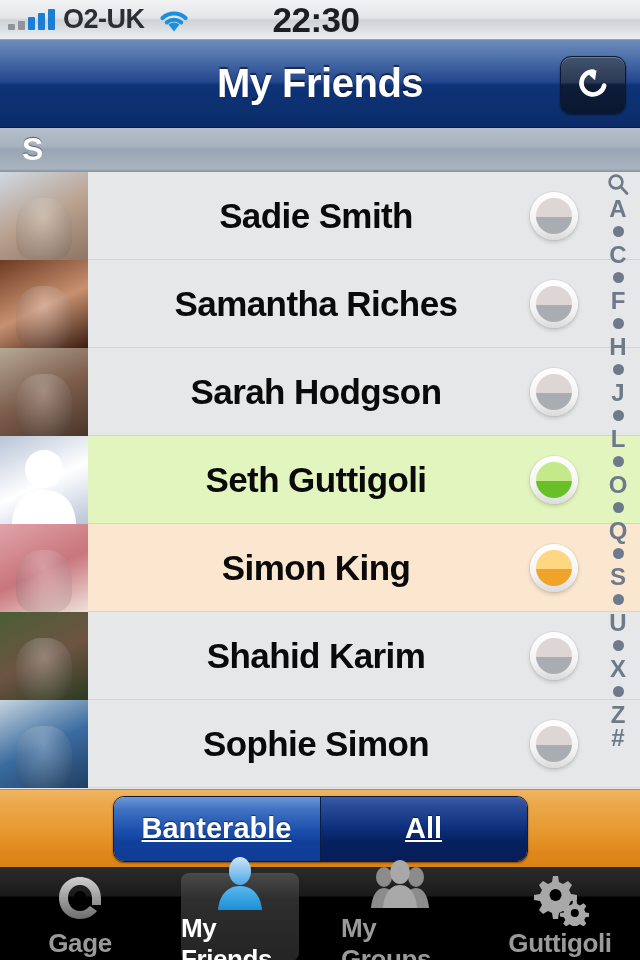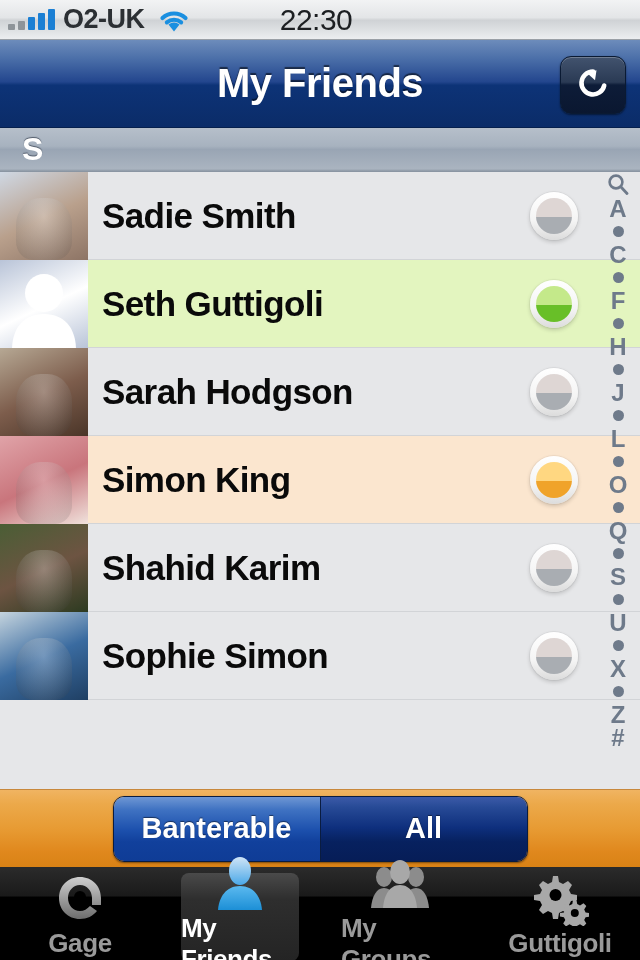--- a/index.html
+++ b/index.html
@@ -21,21 +21,21 @@
   .sb-left { display:flex; align-items:center; padding-left:8px; gap:8px; }
   .signal { display:flex; align-items:flex-end; gap:3px; height:20px; }
   .signal i { display:block; width:7px; border-radius:1px; background:#8e9499; }
   .signal i.on { background:#1a7fd4; }
   .signal i:nth-child(1){height:6px;} .signal i:nth-child(2){height:9px;}
   .signal i:nth-child(3){height:13px;} .signal i:nth-child(4){height:17px;} .signal i:nth-child(5){height:21px;}
   .carrier { font-size:27px; font-weight:bold; color:#2b2f33; letter-spacing:-0.5px; }
   .wifi { width:34px; height:26px; position:relative; margin-left:4px; }
   .sb-center {
     position:absolute; left:0; right:8px; text-align:center;
-    font-size:30px; font-weight:normal; color:#1c1f22; letter-spacing:-0.5px;
+    font-size:35px; font-weight:bold; color:#1c1f22; letter-spacing:-0.5px;
   }
   .sb-right { margin-left:auto; display:flex; align-items:center; gap:7px; padding-right:8px; }
   .batt-pct { font-size:27px; font-weight:bold; color:#2b2f33; letter-spacing:-0.5px; }
   .battery { position:relative; width:50px; height:24px; border:2px solid #6e7478; border-radius:4px; background:#fafbfb; }
   .battery .fill { position:absolute; top:2px; left:2px; bottom:2px; width:73%;
     background:linear-gradient(to bottom,#9ae04c 0%,#5cc024 45%,#4bb017 55%,#7fd437 100%); border-radius:2px; }
   .battery .cap { position:absolute; right:-6px; top:7px; width:4px; height:8px; background:#6e7478; border-radius:0 2px 2px 0; }
 
   
   .navbar {
@@ -73,21 +73,21 @@
     position:relative; height:88px; display:flex; align-items:center;
     border-bottom:1px solid #d2d4d7; background:#e6e7e9;
   }
   .row.status-green { background:#e3f5bf; }
   .row.status-amber { background:#fbe6cf; }
   .avatar { width:88px; height:88px; flex:0 0 88px; position:relative; overflow:hidden; }
   .avatar .bgfill { position:absolute; inset:0; }
   .avatar .silhouette { position:absolute; left:50%; bottom:-6px; transform:translateX(-50%); }
   .row-name {
     flex:1; padding-left:14px; font-size:35px; font-weight:bold; color:#0a0a0a;
-    letter-spacing:-0.6px; white-space:nowrap; overflow:hidden;
+    letter-spacing:-0.6px; white-space:nowrap; overflow:hidden;text-align:center;
   }
   .orb { width:48px; height:48px; margin-right:62px; position:relative; flex:0 0 48px; }
   .orb .ring {
     position:absolute; inset:0; border-radius:50%;
     background:linear-gradient(to bottom,#ffffff 0%,#f4f4f4 60%,#dcdcdc 100%);
     box-shadow:0 2px 4px rgba(0,0,0,0.18), 0 0 0 1px rgba(0,0,0,0.04);
   }
   .orb .core {
     position:absolute; inset:6px; border-radius:50%; overflow:hidden;
   }
@@ -115,21 +115,21 @@
     background:linear-gradient(to bottom,#f0b462 0%,#eca94a 18%,#e79a32 52%,#e0881d 80%,#d98215 100%);
     border-top:1px solid #c8883c; border-bottom:2px solid #2a2a2a;
     display:flex; align-items:center; justify-content:center;
   }
   .segmented {
     display:flex; width:415px; height:66px; border-radius:11px; overflow:hidden;
     border:1px solid #0a1c40; box-shadow:0 1px 2px rgba(0,0,0,0.45), 0 1px 0 rgba(255,255,255,0.3) inset;
   }
   .seg {
     flex:1; display:flex; align-items:center; justify-content:center;
-    font-size:29px; font-weight:bold; color:#fff; text-shadow:0 -1px 1px rgba(0,0,0,0.5);
+    font-size:29px; font-weight:bold; color:#fff; text-shadow:0 -1px 1px rgba(0,0,0,0.5);text-decoration:underline;
   }
   .seg.sel { background:linear-gradient(to bottom,#6e97d4 0%,#3f72c2 20%,#1c50ad 52%,#11409c 70%,#0f3c96 100%); }
   .seg.unsel { background:linear-gradient(to bottom,#3c5aa8 0%,#274a96 16%,#0e2f7d 48%,#07215f 70%,#061d57 100%);
     border-left:1px solid #0a1c40; }
 
   
   .tabbar {
     position:relative; width:640px; height:95px;
     background:linear-gradient(to bottom,#2a2a2a 0%,#1a1a1a 28%,#000000 30%,#000000 100%);
     display:flex; align-items:stretch;
@@ -194,48 +194,62 @@
         </div>
         <div class="row-name">Sadie Smith</div>
         <div class="orb">
           <div class="ring"></div>
           <div class="core">
             <div class="top" style="background:linear-gradient(to bottom,#ded6d4,#ded6d4);"></div>
             <div class="bot" style="background:linear-gradient(to bottom,#a9adb2,#a9adb2);"></div>
           </div>
         </div>
       </div>
+      <div class="row">
+        <div class="avatar">
+          <div class="bgfill" style="background: linear-gradient(155deg, rgb(109, 58, 34) 0%, rgb(200, 144, 112) 52%, rgb(58, 29, 16) 100%);"></div>
+          <span style="position:absolute;left:50%;bottom:0;transform:translateX(-50%);width:56px;height:62px;background:radial-gradient(ellipse at 50% 30%, rgba(255,255,255,0.28), rgba(0,0,0,0.12));border-radius:44% 44% 30% 30%;"></span>
+        </div>
+        <div class="row-name">Samantha Riches</div>
+        <div class="orb">
+          <div class="ring"></div>
+          <div class="core">
+            <div class="top" style="background:linear-gradient(to bottom,#ded6d4,#ded6d4);"></div>
+            <div class="bot" style="background:linear-gradient(to bottom,#a9adb2,#a9adb2);"></div>
+          </div>
+        </div>
+      </div>
+      <div class="row">
+        <div class="avatar">
+          <div class="bgfill" style="background: linear-gradient(155deg, rgb(182, 168, 148) 0%, rgb(125, 93, 76) 52%, rgb(74, 53, 40) 100%);"></div>
+          <span style="position:absolute;left:50%;bottom:0;transform:translateX(-50%);width:56px;height:62px;background:radial-gradient(ellipse at 50% 30%, rgba(255,255,255,0.28), rgba(0,0,0,0.12));border-radius:44% 44% 30% 30%;"></span>
+        </div>
+        <div class="row-name">Sarah Hodgson</div>
+        <div class="orb">
+          <div class="ring"></div>
+          <div class="core">
+            <div class="top" style="background:linear-gradient(to bottom,#ded6d4,#ded6d4);"></div>
+            <div class="bot" style="background:linear-gradient(to bottom,#a9adb2,#a9adb2);"></div>
+          </div>
+        </div>
+      </div>
       <div class="row status-green">
         <div class="avatar">
           <div class="bgfill" style="background: linear-gradient(155deg, rgb(185, 196, 216) 0%, rgb(255, 255, 255) 52%, rgb(185, 196, 216) 100%);"></div>
           <span class="silhouette"><svg width="72" height="80" viewBox="0 0 72 80">
               <circle cx="36" cy="23" r="19" fill="#ffffff"></circle>
               <path d="M36 44 C14 44 4 60 4 80 L68 80 C68 60 58 44 36 44 Z" fill="#ffffff"></path>
             </svg></span>
         </div>
         <div class="row-name">Seth Guttigoli</div>
         <div class="orb">
           <div class="ring"></div>
           <div class="core">
             <div class="top" style="background:linear-gradient(to bottom,#c4e98a,#c4e98a);"></div>
             <div class="bot" style="background:linear-gradient(to bottom,#68bf28,#68bf28);"></div>
-          </div>
-        </div>
-      </div>
-      <div class="row">
-        <div class="avatar">
-          <div class="bgfill" style="background: linear-gradient(155deg, rgb(182, 168, 148) 0%, rgb(125, 93, 76) 52%, rgb(74, 53, 40) 100%);"></div>
-          <span style="position:absolute;left:50%;bottom:0;transform:translateX(-50%);width:56px;height:62px;background:radial-gradient(ellipse at 50% 30%, rgba(255,255,255,0.28), rgba(0,0,0,0.12));border-radius:44% 44% 30% 30%;"></span>
-        </div>
-        <div class="row-name">Sarah Hodgson</div>
-        <div class="orb">
-          <div class="ring"></div>
-          <div class="core">
-            <div class="top" style="background:linear-gradient(to bottom,#ded6d4,#ded6d4);"></div>
-            <div class="bot" style="background:linear-gradient(to bottom,#a9adb2,#a9adb2);"></div>
           </div>
         </div>
       </div>
       <div class="row status-amber">
         <div class="avatar">
           <div class="bgfill" style="background: linear-gradient(155deg, rgb(224, 163, 168) 0%, rgb(201, 117, 124) 52%, rgb(240, 226, 220) 100%);"></div>
           <span style="position:absolute;left:50%;bottom:0;transform:translateX(-50%);width:56px;height:62px;background:radial-gradient(ellipse at 50% 30%, rgba(255,255,255,0.28), rgba(0,0,0,0.12));border-radius:44% 44% 30% 30%;"></span>
         </div>
         <div class="row-name">Simon King</div>
         <div class="orb">

